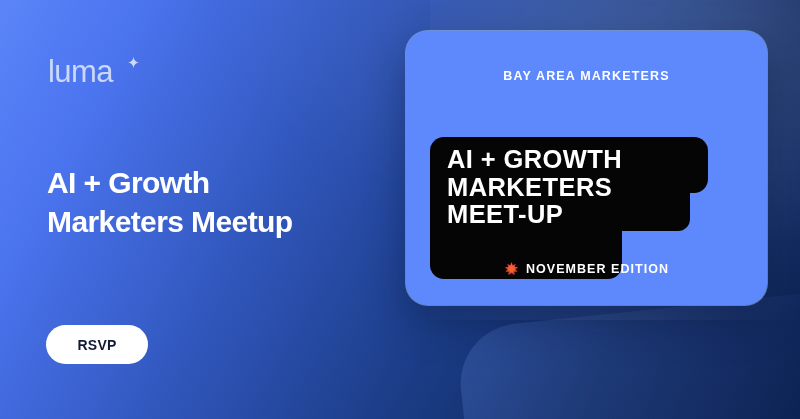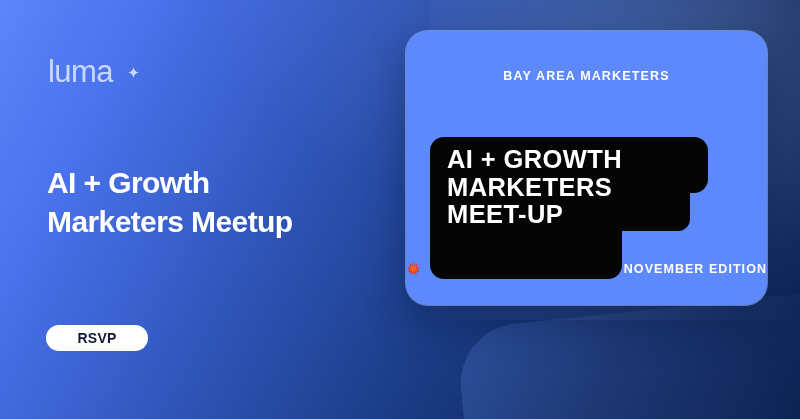--- a/index.html
+++ b/index.html
@@ -61,21 +61,21 @@
     top: 0;
     width: 400px;
     height: 419px;
   }
 
   #luma-logo {
     position: absolute;
     left: 48px;
     top: 56px;
     display: flex;
-    align-items: center;
+    align-items: flex-start;
     color: rgba(233, 240, 255, 0.80);
     gap: 13px;
   }
   #luma-wordmark {
     font-size: 31px;
     font-weight: 500;
     letter-spacing: -0.6px;
     line-height: 1;
   }
   #luma-sparkle {
@@ -98,21 +98,21 @@
     line-height: 1.30;
     letter-spacing: -0.6px;
     white-space: pre-line;
   }
 
   #rsvp-button {
     position: absolute;
     left: 46px;
     top: 325px;
     width: 102px;
-    height: 26px;
+    height: 39px;
     border: none;
     border-radius: 999px;
     background: #ffffff;
     color: #101a36;
     font-family: "Liberation Sans", sans-serif;
     font-size: 14px;
     font-weight: 700;
     letter-spacing: 0.2px;
     cursor: pointer;
     padding: 0;
@@ -185,21 +185,21 @@
     z-index: 2;
   }
 
   #card-footer {
     position: absolute;
     left: 0;
     right: 0;
     bottom: 29px;
     display: flex;
     align-items: center;
-    justify-content: space-between;
+    justify-content: center;
     gap: 7px;
   }
   #edition-emoji {
     width: 15px;
     height: 15px;
     display: block;
     flex: 0 0 auto;
   }
   #edition-label {
     color: #ffffff;

